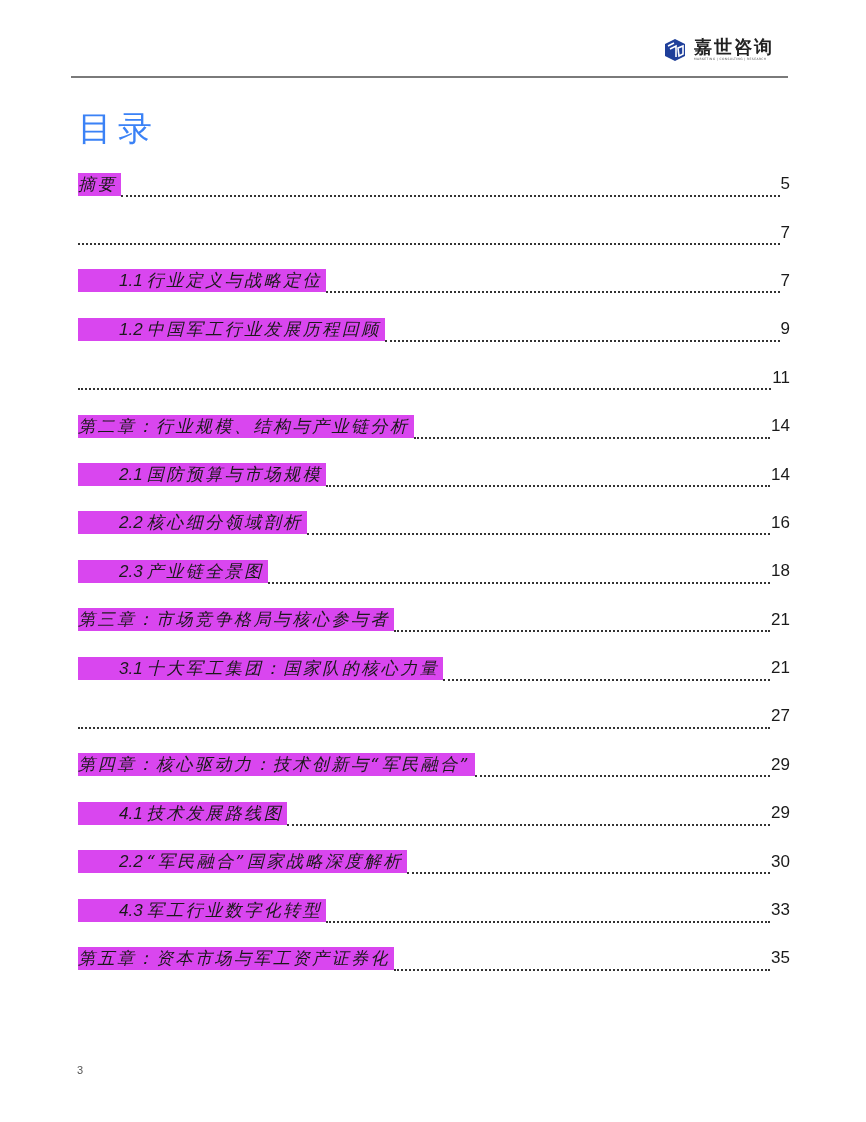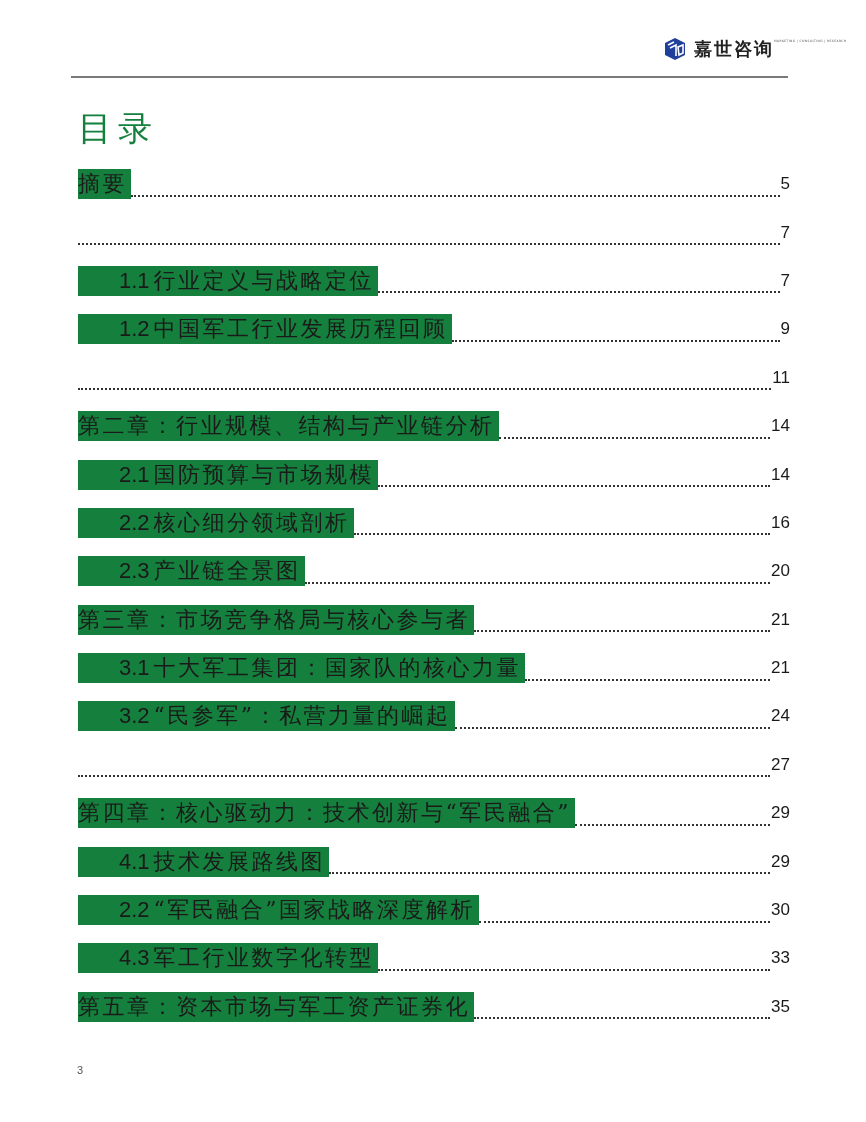--- a/index.html
+++ b/index.html
@@ -1,30 +1,30 @@
 <!DOCTYPE html>
 <html><head>
 <meta charset="utf-8">
 <style>
   html, body { margin: 0; padding: 0; background: #ffffff; }
   body { width: 866px; height: 1122px; position: relative; overflow: hidden;
          font-family: "DejaVu Serif", "Liberation Serif", serif; color: #1a1a1a; }
   .header-logo { position: absolute; left: 664px; top: 37px; display: flex; align-items: center; }
   .logo-mark { width: 22px; height: 24px; }
-  .logo-text { margin-left: 8px; display: flex; flex-direction: row; }
+  .logo-text { margin-left: 8px; display: flex; flex-direction: column; }
   .logo-name { font-family: "DejaVu Sans", sans-serif; font-weight: bold; font-size: 18px;
                letter-spacing: 2px; color: #222; line-height: 20px; }
   .logo-tag { font-family: "DejaVu Sans", sans-serif; font-size: 3px; color: #555;
               letter-spacing: 0.4px; line-height: 5px; white-space: nowrap; }
   .header-rule { position: absolute; left: 71px; top: 76px; width: 717px; height: 2px; background: #7a7a7a; }
-  .toc-title { position: absolute; left: 78px; top: 106px; font-size: 34px; color: #15803d;
+  .toc-title { position: absolute; left: 78px; top: 106px; font-size: 34px; color: #3b82f6;
                letter-spacing: 6px; font-family: "DejaVu Serif", serif; line-height: 44px; }
   .toc-list { position: absolute; left: 78px; top: 160px; width: 712px; }
   .toc-row { position: relative; height: 48.4px; display: flex; align-items: center; }
-  .toc-row .lbl { background: #15803d; padding-right: 4px; font-size: 22px; letter-spacing: 2.5px; white-space: nowrap; z-index: 1; }
+  .toc-row .lbl { background: #d946ef; padding-right: 4px; font-size: 17px; letter-spacing: 2.5px; white-space: nowrap; z-index: 1; font-style: italic; }
   .toc-row.sub .lbl { padding-left: 41px; text-align: right; }
   .toc-row .lbl .num { font-family: "Liberation Sans", sans-serif; letter-spacing: 0; margin-right: 4px; }
   .toc-row .dots { flex: 1; height: 17px; border-bottom: 2px dotted #333; margin-bottom: -6px; }
   .toc-row .pg { font-family: "Liberation Sans", sans-serif; font-size: 17px; padding-left: 1px; background: #fff; }
   .page-number { position: absolute; left: 77px; top: 1064px; font-family: "Liberation Sans", sans-serif;
                  font-size: 11px; color: #555; }
 </style>
 </head>
 <body>
 
@@ -77,36 +77,31 @@
       <span class="pg">14</span>
     </div>
   <div class="toc-row sub">
       <span class="lbl"><span class="num">2.2</span><span>核心细分领域剖析</span></span>
       <span class="dots"></span>
       <span class="pg">16</span>
     </div>
   <div class="toc-row sub">
       <span class="lbl"><span class="num">2.3</span><span>产业链全景图</span></span>
       <span class="dots"></span>
-      <span class="pg">20</span>
+      <span class="pg">18</span>
     </div>
   <div class="toc-row">
       <span class="lbl"><span class="num" style="margin-right: 0px;"></span><span>第三章：市场竞争格局与核心参与者</span></span>
       <span class="dots"></span>
       <span class="pg">21</span>
     </div>
   <div class="toc-row sub">
       <span class="lbl"><span class="num">3.1</span><span>十大军工集团：国家队的核心力量</span></span>
       <span class="dots"></span>
       <span class="pg">21</span>
-    </div>
-  <div class="toc-row sub">
-      <span class="lbl"><span class="num">3.2</span><span>“民参军”：私营力量的崛起</span></span>
-      <span class="dots"></span>
-      <span class="pg">24</span>
     </div>
   <div class="toc-row sub">
       <span class="dots"></span>
       <span class="pg">27</span>
     </div>
   <div class="toc-row">
       <span class="lbl"><span class="num" style="margin-right: 0px;"></span><span>第四章：核心驱动力：技术创新与“军民融合”</span></span>
       <span class="dots"></span>
       <span class="pg">29</span>
     </div>

